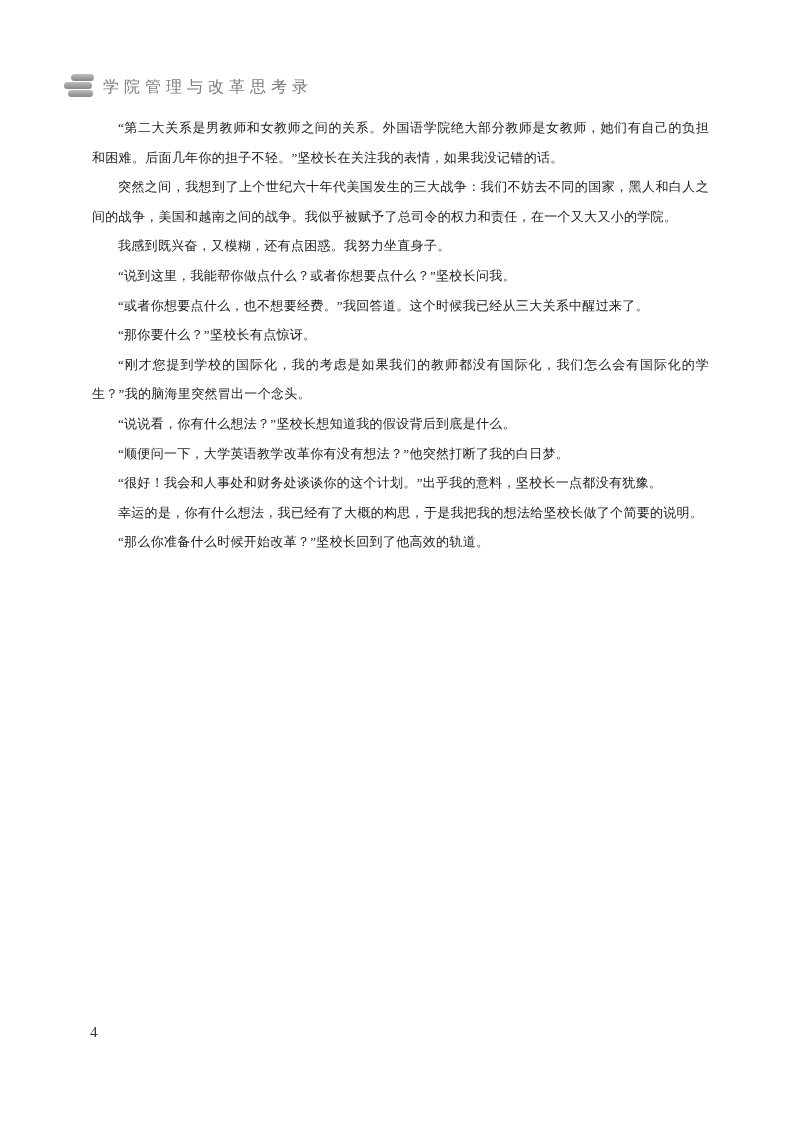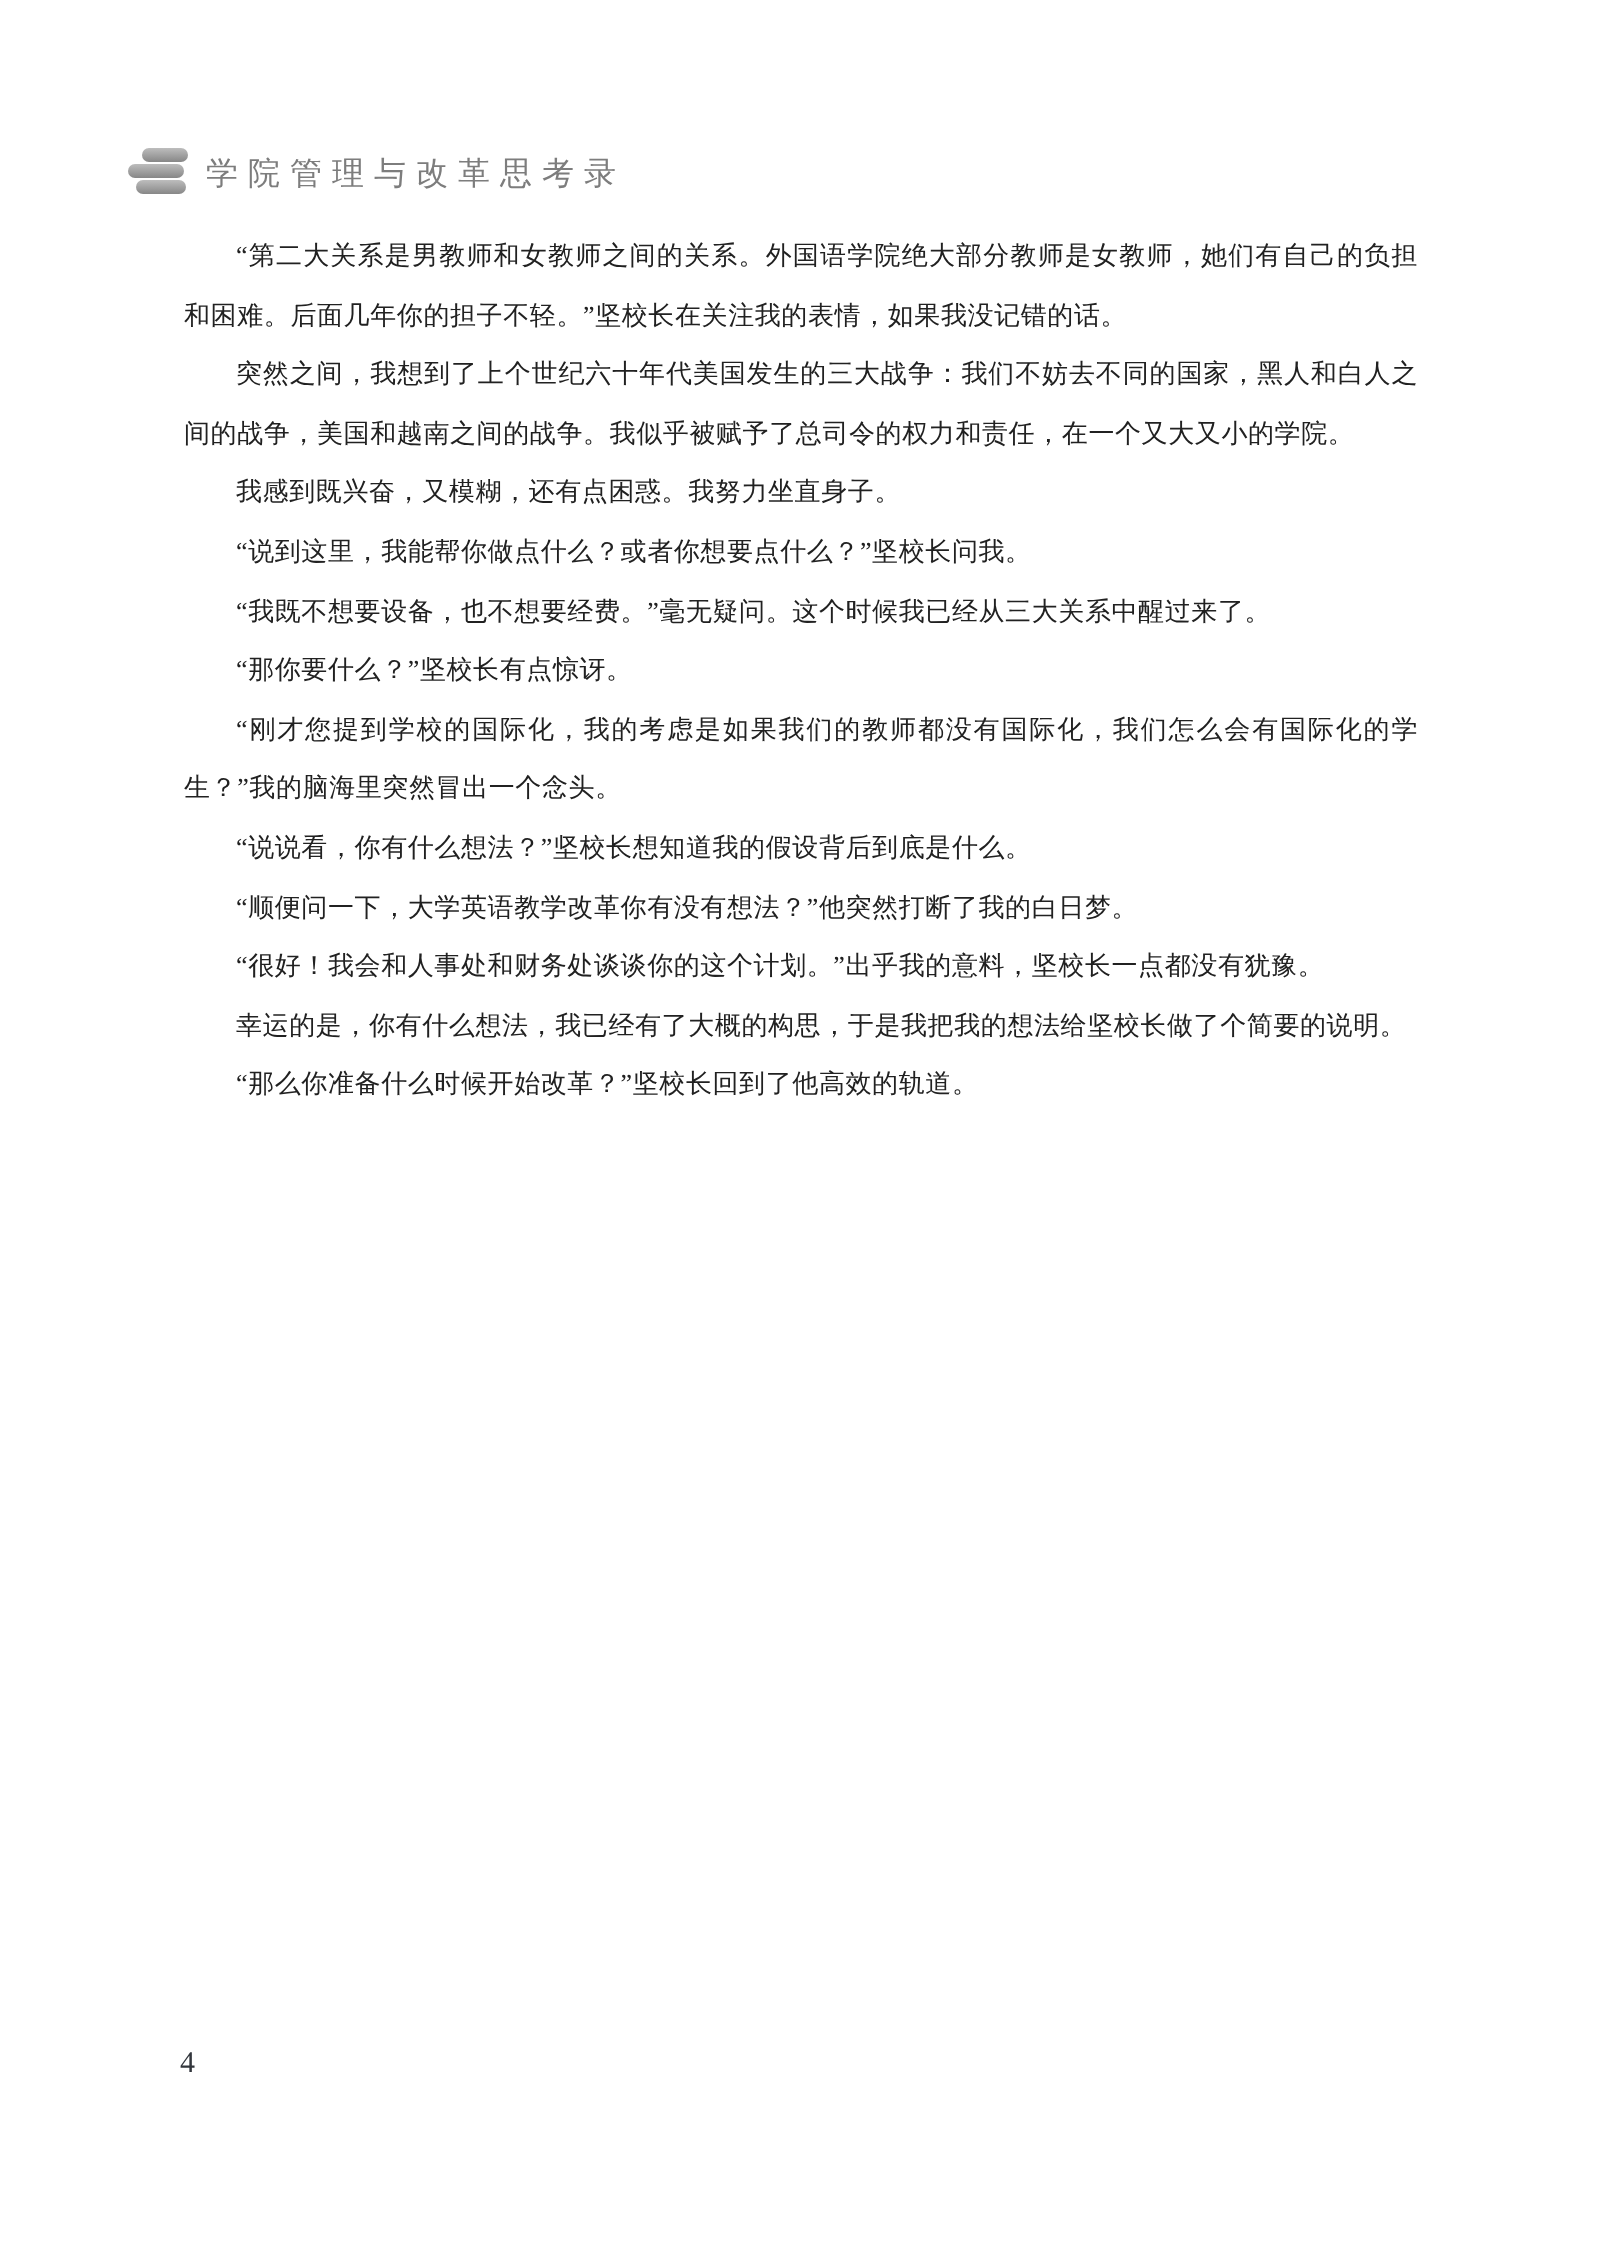--- a/index.html
+++ b/index.html
@@ -80,21 +80,21 @@
         <i class="bar b3"></i>
     </span>
     <span class="running-title">学院管理与改革思考录</span>
   </div>
 
   <div class="text-block" id="text-block">
       <p>“第二大关系是男教师和女教师之间的关系。外国语学院绝大部分教师是女教师，她们有自己的负担和困难。后面几年你的担子不轻。”坚校长在关注我的表情，如果我没记错的话。</p>
       <p>突然之间，我想到了上个世纪六十年代美国发生的三大战争：我们不妨去不同的国家，黑人和白人之间的战争，美国和越南之间的战争。我似乎被赋予了总司令的权力和责任，在一个又大又小的学院。</p>
       <p>我感到既兴奋，又模糊，还有点困惑。我努力坐直身子。</p>
       <p>“说到这里，我能帮你做点什么？或者你想要点什么？”坚校长问我。</p>
-      <p>“我既不想要设备，也不想要经费。”毫无疑问。这个时候我已经从三大关系中醒过来了。</p>
+      <p>“或者你想要点什么，也不想要经费。”我回答道。这个时候我已经从三大关系中醒过来了。</p>
       <p>“那你要什么？”坚校长有点惊讶。</p>
       <p>“刚才您提到学校的国际化，我的考虑是如果我们的教师都没有国际化，我们怎么会有国际化的学生？”我的脑海里突然冒出一个念头。</p>
       <p>“说说看，你有什么想法？”坚校长想知道我的假设背后到底是什么。</p>
       <p>“顺便问一下，大学英语教学改革你有没有想法？”他突然打断了我的白日梦。</p>
       <p>“很好！我会和人事处和财务处谈谈你的这个计划。”出乎我的意料，坚校长一点都没有犹豫。</p>
       <p>幸运的是，你有什么想法，我已经有了大概的构思，于是我把我的想法给坚校长做了个简要的说明。</p>
       <p>“那么你准备什么时候开始改革？”坚校长回到了他高效的轨道。</p>
     </div>
 
   <div class="page-number">4</div>

